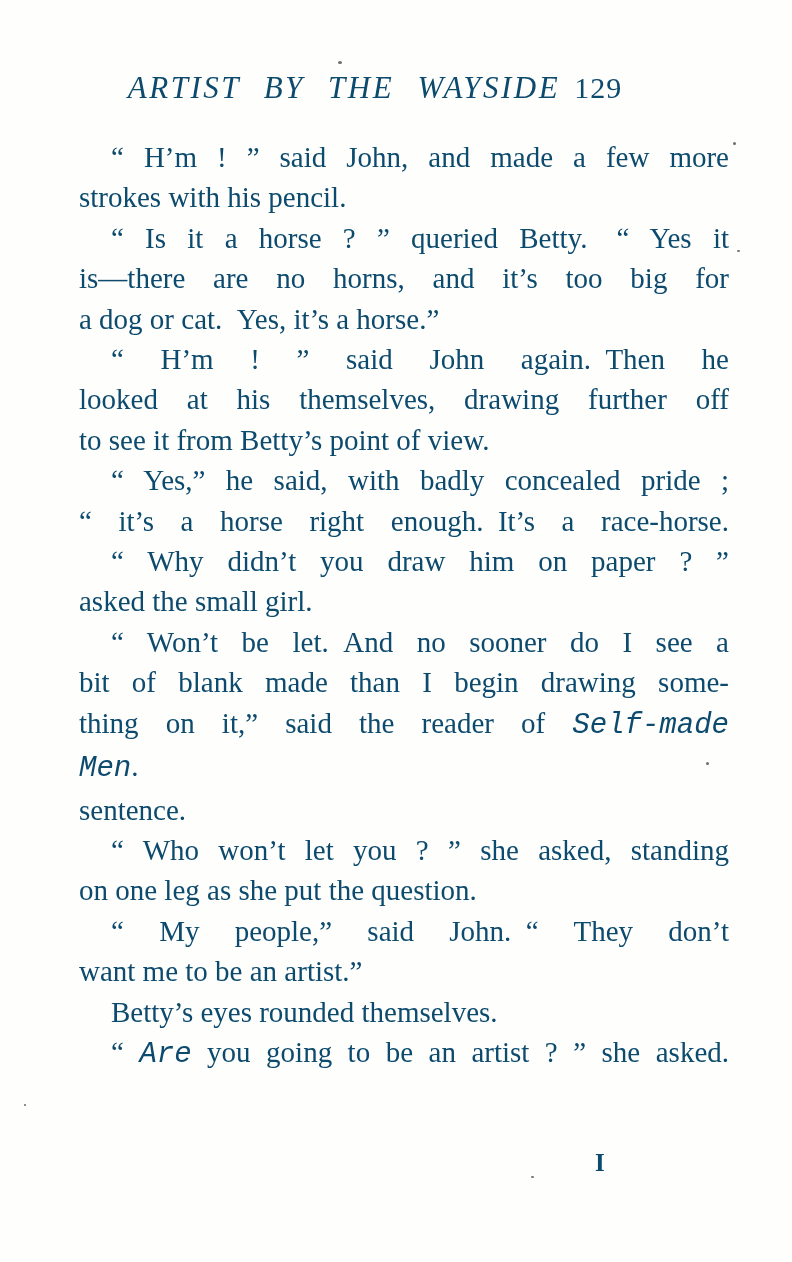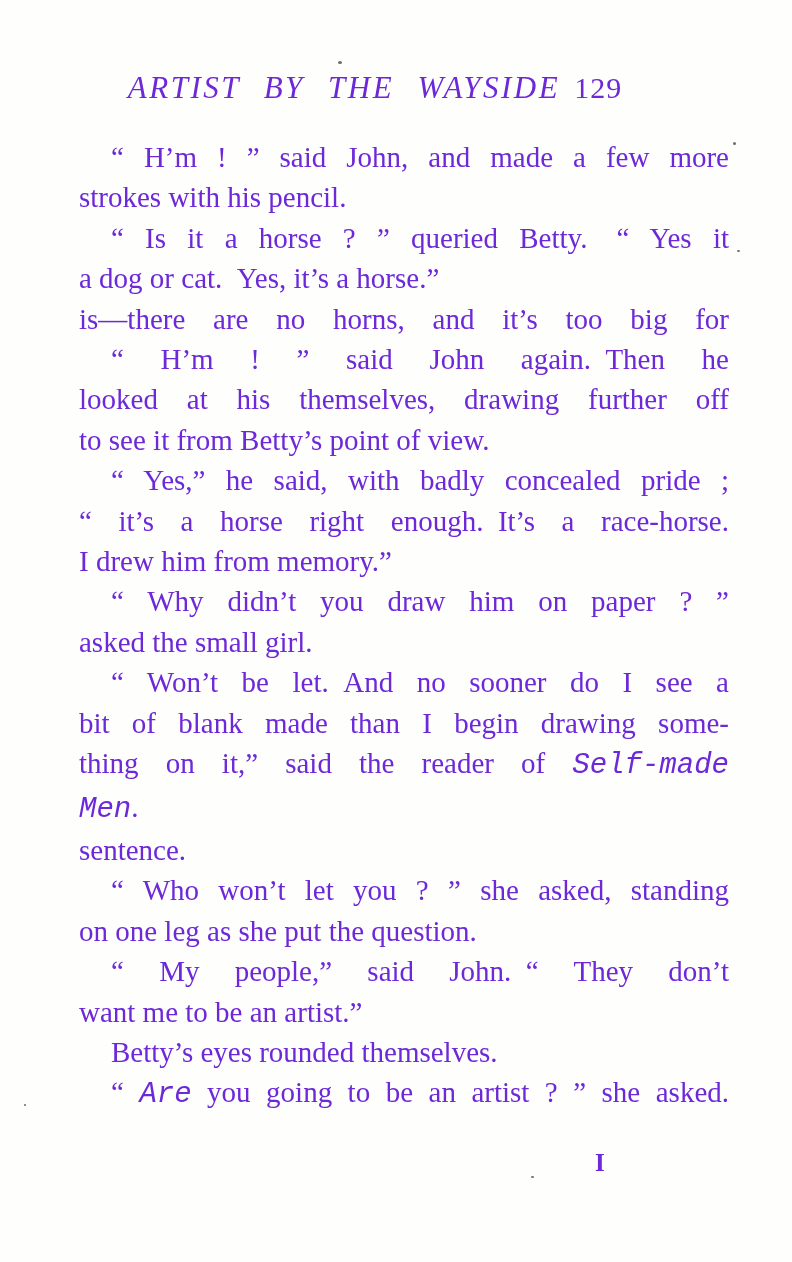--- a/index.html
+++ b/index.html
@@ -2,21 +2,21 @@
 <html><head>
 <meta charset="utf-8">
 <style>
   html,body{margin:0;padding:0;background:#e9e9e6;}
   .page{
     position:relative;
     width:792px;height:1262px;
     background:#fefefc;
     overflow:hidden;
     font-family:"Liberation Serif", serif;
-    color:#6d28d9;
+    color:#0c4a6e;
   }
   .header{
     position:absolute;
     top:70px;left:48px;right:90px;
     text-align:center;
     font-style:italic;
     font-size:31px;
     letter-spacing:2.5px;
     word-spacing:13px;
     white-space:nowrap;
@@ -68,32 +68,31 @@
     <span class="title">ARTIST BY THE WAYSIDE</span><span class="pagenum">129</span>
   </div>
 
   <div class="text-block">
       <div>
         <div class="line justify indent"><span>“ H’m ! ” said John, and made a few more</span></div>
         <div class="line"><span>strokes with his pencil.</span></div>
       </div>
       <div>
         <div class="line justify indent"><span>“ Is it a horse ? ” queried Betty.  “ Yes it</span></div>
+        <div class="line justify"><span>is—there are no horns, and it’s too big for</span></div>
         <div class="line"><span>a dog or cat. Yes, it’s a horse.”</span></div>
-        <div class="line justify"><span>is—there are no horns, and it’s too big for</span></div>
       </div>
       <div>
         <div class="line justify indent"><span>“ H’m ! ” said John again. Then he</span></div>
         <div class="line justify"><span>looked at his themselves, drawing further off</span></div>
         <div class="line"><span>to see it from Betty’s point of view.</span></div>
       </div>
       <div>
         <div class="line justify indent"><span>“ Yes,” he said, with badly concealed pride ;</span></div>
         <div class="line justify"><span>“ it’s a horse right enough. It’s a race-horse.</span></div>
-        <div class="line"><span>I drew him from memory.”</span></div>
       </div>
       <div>
         <div class="line justify indent"><span>“ Why didn’t you draw him on paper ? ”</span></div>
         <div class="line"><span>asked the small girl.</span></div>
       </div>
       <div>
         <div class="line justify indent"><span>“ Won’t be let. And no sooner do I see a</span></div>
         <div class="line justify"><span>bit of blank made than I begin drawing some-</span></div>
         <div class="line justify"><span>thing on it,” said the reader of </span><span class="it">Self-made</span></div>
         <div class="line"><span class="it">Men</span><span>.</span></div>

